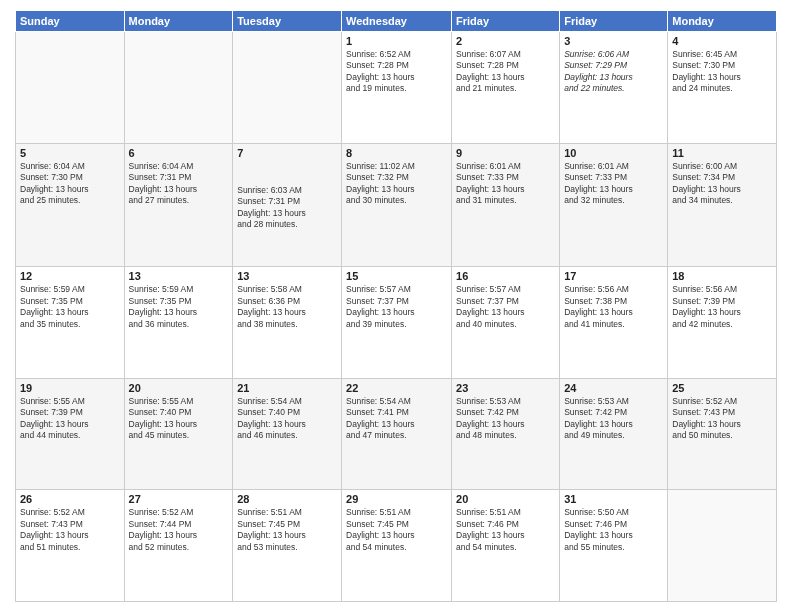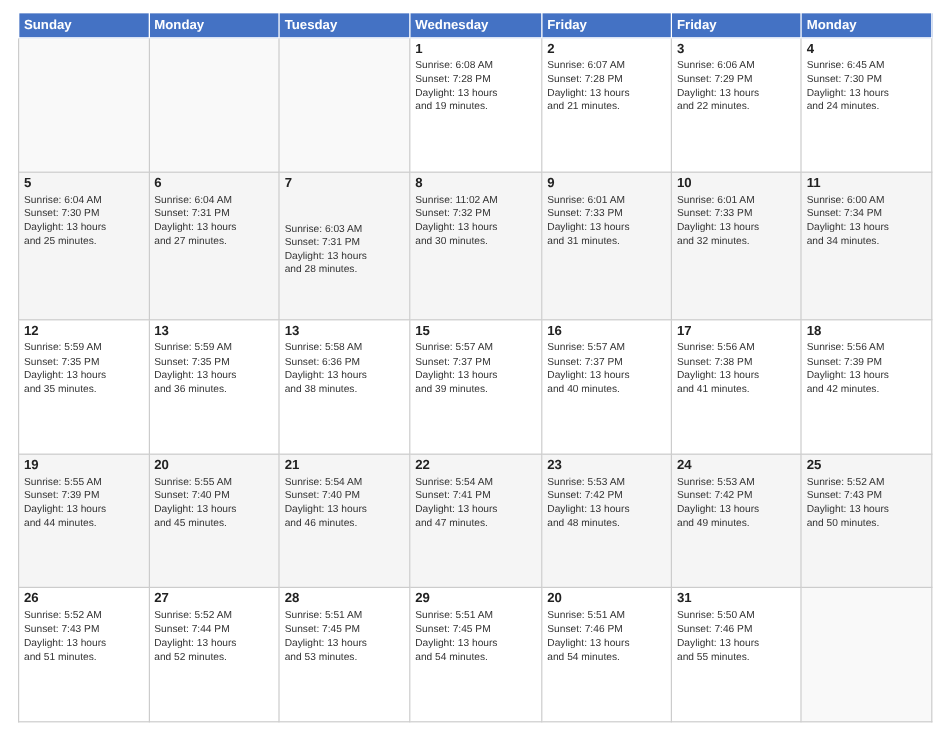--- a/index.html
+++ b/index.html
@@ -112,35 +112,35 @@
           <th>Monday</th>
         </tr>
     </thead>
     <tbody id="calendar-body">
     <tr>
           <td class="empty-cell"></td>
           <td class="empty-cell"></td>
           <td class="empty-cell"></td>
           <td>
             <div class="day-number">1</div>
-            <div class="day-info" style="white-space: pre-line;">Sunrise: 6:08 AM
+            <div class="day-info" style="white-space: pre-line;">Sunrise: 6:52 AM
 Sunset: 7:28 PM
 Daylight: 13 hours
 and 19 minutes.</div>
           </td>
           <td>
             <div class="day-number">2</div>
             <div class="day-info" style="white-space: pre-line;">Sunrise: 6:07 AM
 Sunset: 7:28 PM
 Daylight: 13 hours
 and 21 minutes.</div>
           </td>
           <td>
             <div class="day-number">3</div>
-            <div class="day-info" style="white-space: pre-line;">Sunrise: 6:06 AM
+            <div class="day-info" style="white-space: pre-line; font-style: italic;">Sunrise: 6:06 AM
 Sunset: 7:29 PM
 Daylight: 13 hours
 and 22 minutes.</div>
           </td>
           <td>
             <div class="day-number">4</div>
             <div class="day-info" style="white-space: pre-line;">Sunrise: 6:45 AM
 Sunset: 7:30 PM
 Daylight: 13 hours
 and 24 minutes.</div>

